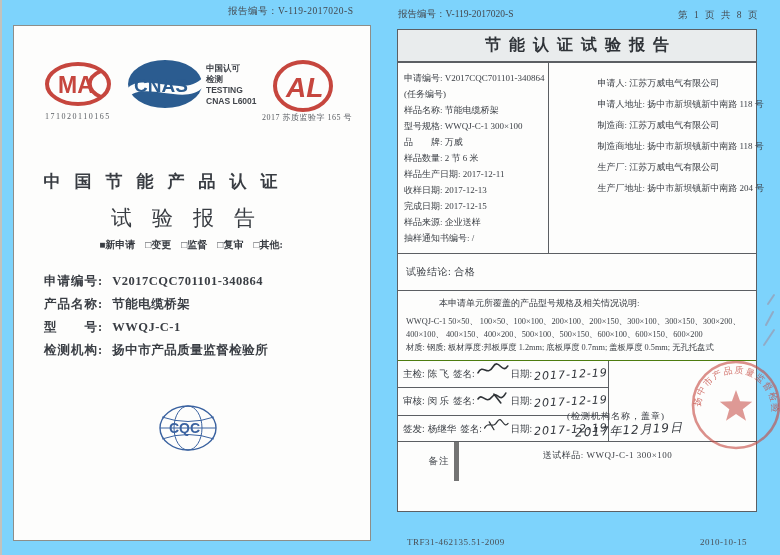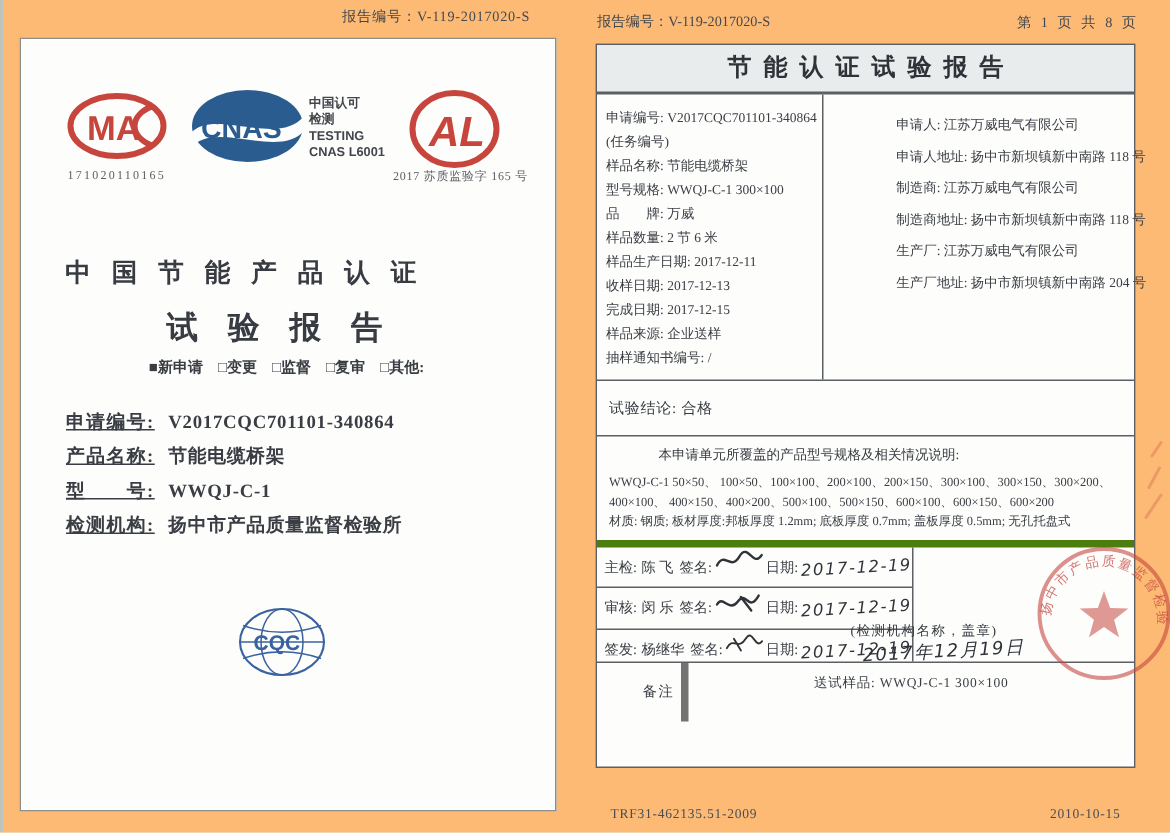--- a/index.html
+++ b/index.html
@@ -1,34 +1,34 @@
 <!DOCTYPE html>
 <html><head>
 <meta charset="utf-8">
 <style>
   html,body{margin:0;padding:0;background:#e9e9e6;}
-  .scan{position:relative;width:780px;height:555px;background:#fdba74;overflow:hidden;
+  .scan{position:relative;width:780px;height:555px;background:#7dd3fc;overflow:hidden;
         font-family:"Liberation Serif","DejaVu Serif",serif;color:#3b3f45;}
   .scan-edge-left{position:absolute;left:0;top:0;width:2px;height:555px;background:#c2c2bd;}
   .abs{position:absolute;}
   
   .lp-report-no{left:228px;top:5px;font-size:9.5px;letter-spacing:.5px;color:#44484e;}
   .lp-border{left:13px;top:25px;width:356px;height:514px;border:1px solid #8e8e89;background:#fdfdfc;}
   .lp-cma-num{left:45px;top:112px;font-size:8px;letter-spacing:1.5px;color:#5a5e63;}
   .cnas-side{left:206px;top:63px;font-size:8.5px;font-weight:bold;color:#42464c;line-height:11px;
              font-family:"Liberation Sans","DejaVu Sans",sans-serif;}
   .lp-cal-cap{left:262px;top:112px;font-size:8px;color:#5a5e63;letter-spacing:.5px;}
   .lp-title1{left:13px;top:170px;width:295px;text-align:center;font-size:17px;font-weight:600;
              letter-spacing:14px;padding-left:14px;box-sizing:border-box;color:#383c42;}
-  .lp-title2{left:13px;top:204px;width:356px;text-align:center;font-size:21px;font-weight:700;
+  .lp-title2{left:13px;top:204px;width:356px;text-align:center;font-size:21px;font-weight:400;
              letter-spacing:20px;padding-left:4px;box-sizing:border-box;color:#383c42;}
   .lp-check{left:13px;top:238px;width:356px;text-align:center;font-size:10px;font-weight:bold;color:#3a3e44;}
   .lp-check span{margin:0 5px;}
   .lp-field{left:44px;font-size:12.5px;font-weight:600;color:#3a3e44;}
-  .lp-field .lbl{letter-spacing:1px;text-decoration:underline;}
+  .lp-field .lbl{letter-spacing:1px;}
   .lp-field .val{margin-left:9px;letter-spacing:.5px;}
   
   .rp-head-left{left:398px;top:8px;font-size:9.5px;color:#44484e;}
   .rp-head-right{left:678px;top:9px;font-size:9.5px;letter-spacing:2px;color:#44484e;}
   .rp-titlebox{left:397px;top:29px;width:360px;height:33px;border:1.4px solid #5c5f63;background:#e9eced;
                display:flex;align-items:center;justify-content:center;font-size:16px;font-weight:700;
                letter-spacing:8px;padding-left:8px;box-sizing:border-box;color:#2f3338;}
   .rp-table{left:397px;top:62px;width:360px;height:450px;border:1.4px solid #5c5f63;box-sizing:border-box;
             background:#fdfdfc;}
   .rp-table *{box-sizing:border-box;}
@@ -37,21 +37,21 @@
   .cell-info-l div{font-size:9px;line-height:16px;white-space:nowrap;color:#3a3e44;}
   .cell-info-r{flex:1;padding:10px 4px 0 8px;}
   .cell-info-r div{font-size:9px;line-height:21px;white-space:nowrap;color:#3a3e44;margin-left:40px;}
   .row-b{height:32px;border-top:1px solid #5c5f63;display:flex;align-items:center;padding-left:8px;
          font-size:10px;letter-spacing:.5px;color:#363a40;}
   .row-c{height:37px;border-top:1px solid #5c5f63;display:flex;align-items:center;padding-left:8px;
          font-size:10px;letter-spacing:.5px;color:#363a40;}
   .row-d{height:70px;border-top:1px solid #5c5f63;padding:6px 2px 0 8px;}
   .row-d .head{font-size:9px;color:#363a40;margin-bottom:5px;margin-left:33px;}
   .cov-lines div{font-size:8.3px;line-height:13px;white-space:nowrap;color:#3a3e44;}
-  .row-e{height:81px;border-top:5px solid #4d7c0f;display:flex;}
+  .row-e{height:81px;border-top:1px solid #4d7c0f;display:flex;}
   .sig-col{width:211px;border-right:1px solid #5c5f63;}
   .sig-row{display:flex;align-items:center;padding-left:5px;font-size:9.5px;white-space:nowrap;color:#3a3e44;}
   .sig-row-1{height:27px;border-bottom:1px solid #5c5f63;}
   .sig-row-2{height:28px;border-bottom:1px solid #5c5f63;}
   .sig-row-3{height:26px;}
   .sig-row .nm{margin:0 4px 0 3px;}
   .sig-scrawl{margin:-8px 1px 0 1px;}
   .hand{font-family:"DejaVu Sans","Liberation Sans",sans-serif;font-style:italic;font-size:11px;
         letter-spacing:1px;color:#30343a;display:inline-block;transform:rotate(-3deg);margin-left:2px;}
   .seal-cell{flex:1;position:relative;}

